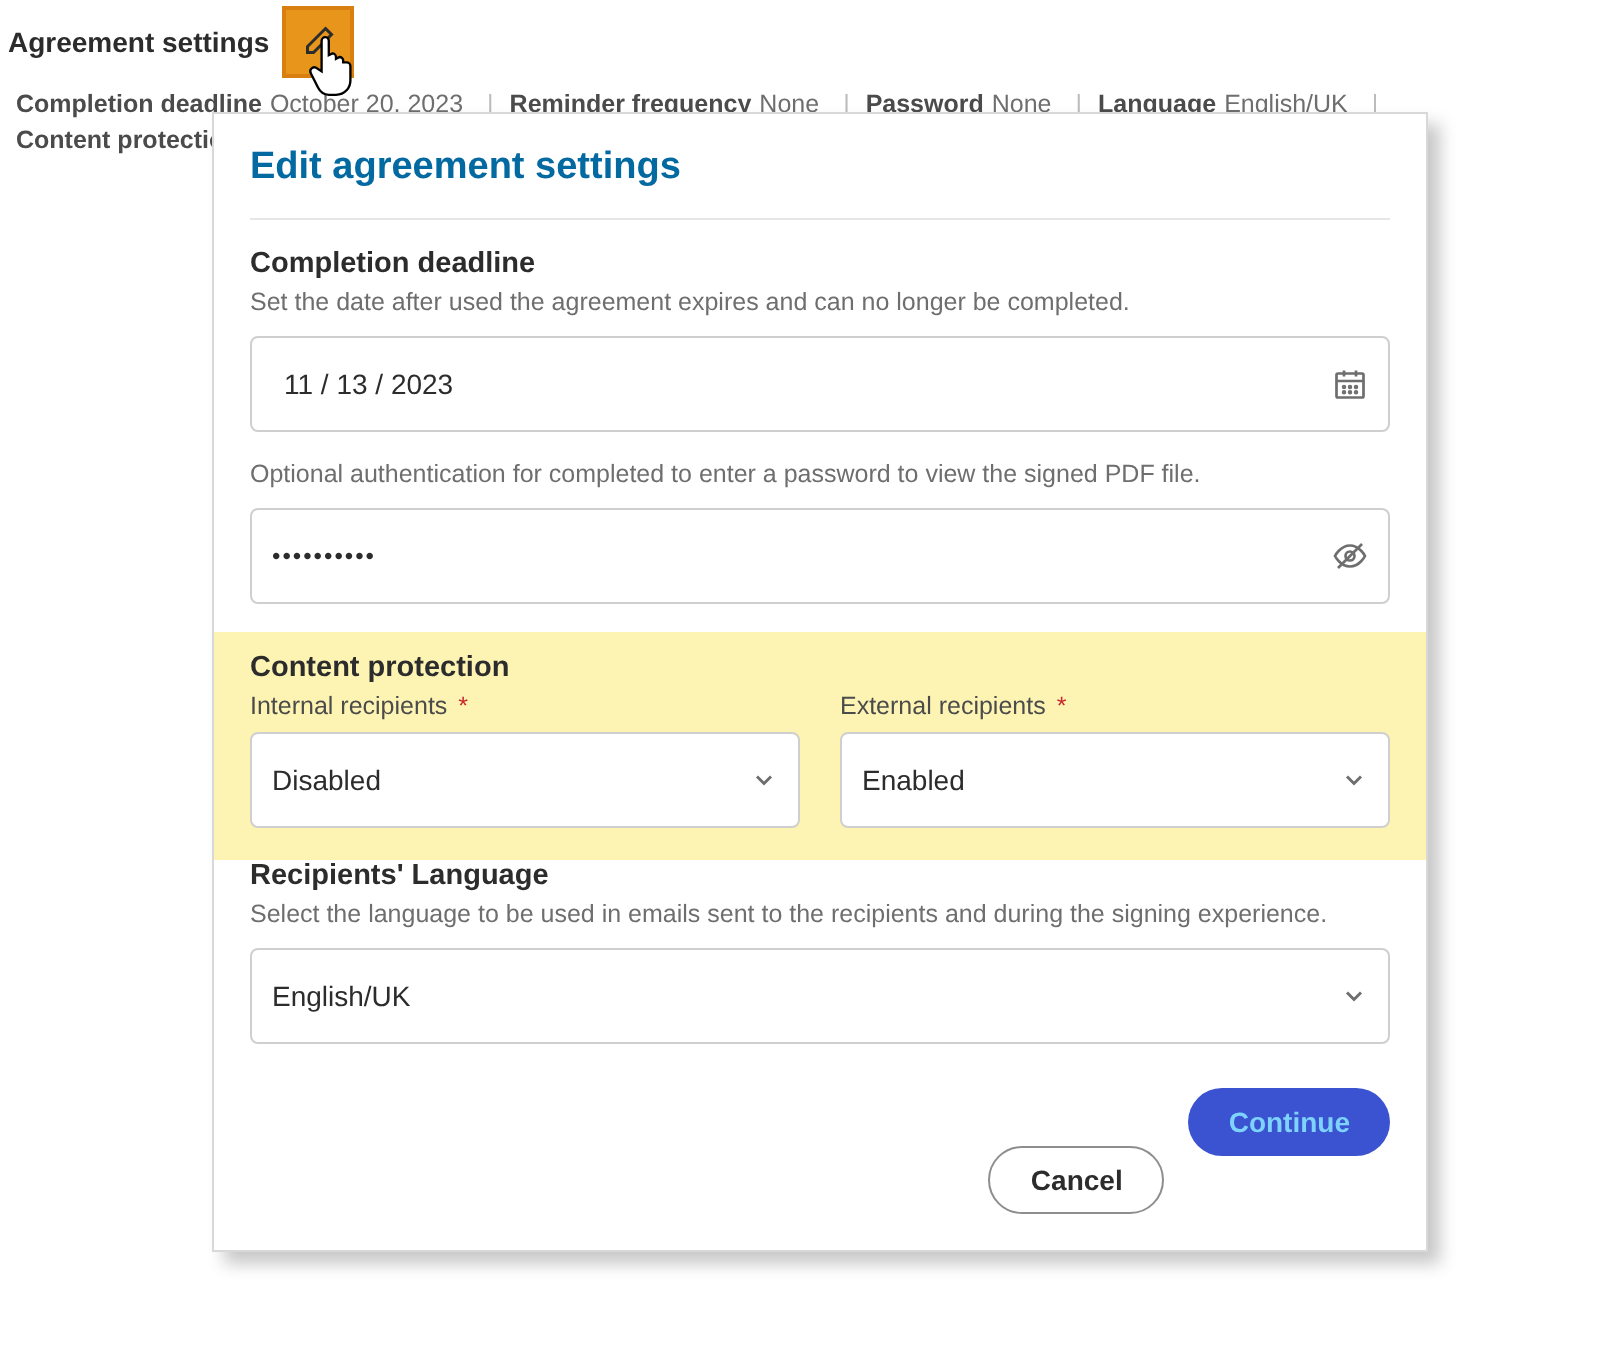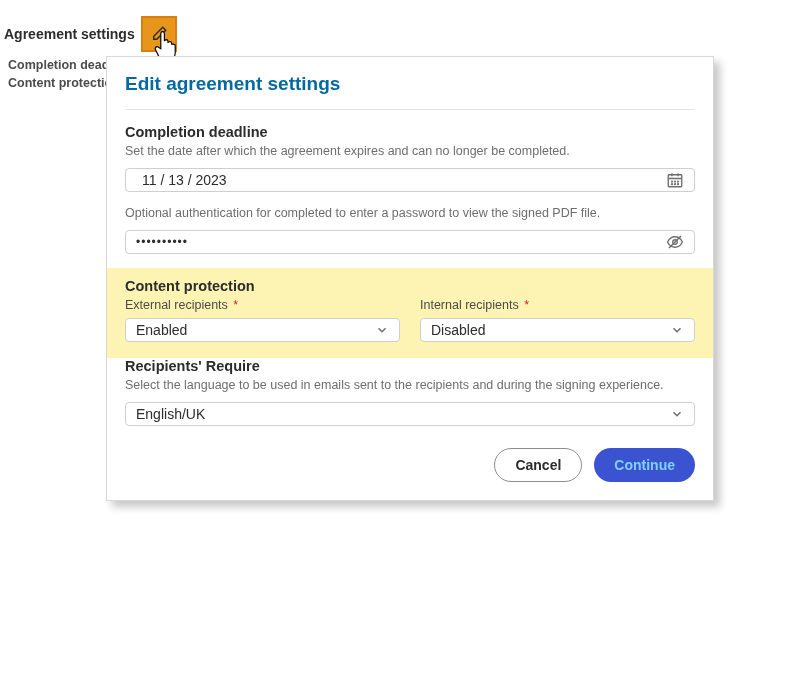--- a/index.html
+++ b/index.html
@@ -7,21 +7,21 @@
       font-family: -apple-system, BlinkMacSystemFont, "Segoe UI", Arial, sans-serif;
       font-size: 13px;
       color: #2c2c2c;
       background: #fff;
       width: 799px;
       height: 676px;
       position: relative;
       overflow: hidden;
     }
     .top-bar {
-      padding: 16px 4px 4px 4px;
+      padding: 3px 4px 4px 4px;
     }
     .top-title-row { display: flex; align-items: center; gap: 6px; }
     .top-title {
       font-weight: 700;
       font-size: 14px;
       color: #2c2c2c;
     }
     .edit-icon-wrap {
       width: 36px; height: 36px;
       background: #e8961b;
@@ -68,21 +68,21 @@
       font-weight: 700;
       color: #2c2c2c;
       margin-bottom: 4px;
     }
     .section-sub {
       font-size: 12.5px;
       color: #6e6e6e;
       margin-bottom: 10px;
     }
     .field-row {
-      height: 24px;
+      height: 48px;
       border: 1px solid #cfcfcf;
       border-radius: 4px;
       display: flex;
       align-items: center;
       padding: 0 10px;
       background: #fff;
       position: relative;
       font-size: 14px;
       color: #2c2c2c;
     }
@@ -115,20 +115,21 @@
       font-size: 14px;
       font-weight: 600;
       cursor: pointer;
       display: flex; align-items: center; justify-content: center;
       border: none;
     }
     .btn-cancel {
       background: #fff;
       border: 1.5px solid #8e8e8e;
       color: #2c2c2c;
+      margin-top: 29px;
     }
     .btn-primary {
       background: #3b52d1;
       color: #7dd3fc;
     }
     .date-input { padding-left: 16px; }
     .password-dots { letter-spacing: 1px; font-size: 12px; }
   </style>
 </head>
 <body>
@@ -161,21 +162,21 @@
     <span class="sum-label">Content protection</span>
     <span class="sum-val">Internal disabled &amp; External enabled</span>
   </div>
 </div>
 
 <div class="dialog">
   <h2>Edit agreement settings</h2>
 
   <div class="section">
     <div class="section-title">Completion deadline</div>
-    <div class="section-sub">Set the date after which the agreement expires and can no longer be completed.</div>
+    <div class="section-sub">Set the date after used the agreement expires and can no longer be completed.</div>
     <div class="field-row date-input">
       <span>11 /  13 /  2023</span>
       <span class="spacer"></span>
       <svg class="field-icon" viewBox="0 0 24 24" fill="none" stroke="#6e6e6e" stroke-width="1.8">
         <rect x="3" y="5" width="18" height="16" rx="1"></rect>
           <path d="M3 10h18M8 3v4M16 3v4"></path>
         <circle cx="8" cy="14" r="0.6" fill="#6e6e6e"></circle>
           <circle cx="12" cy="14" r="0.6" fill="#6e6e6e"></circle>
           <circle cx="16" cy="14" r="0.6" fill="#6e6e6e"></circle>
         <circle cx="8" cy="17.5" r="0.6" fill="#6e6e6e"></circle>
@@ -197,47 +198,47 @@
           <path d="M4 20L20 4"></path>
       </svg>
     </div>
   </div>
 
   <div class="highlight-block section">
     <div class="section-title">Content protection</div>
     <div class="two-col">
       <div class="col">
         <div class="col-label">
+          <span>Internal recipients</span>
+          <span class="req">*</span>
+        </div>
+        <div class="field-row select-row">
+          <span class="select-val">Disabled</span>
+          <svg class="chevron" viewBox="0 0 24 24" fill="none" stroke="#6e6e6e" stroke-width="2.5">
+              <path d="M6 9l6 6 6-6"></path>
+            </svg>
+        </div>
+      </div>
+      <div class="col">
+        <div class="col-label">
           <span>External recipients</span>
           <span class="req">*</span>
         </div>
         <div class="field-row select-row">
           <span class="select-val">Enabled</span>
           <svg class="chevron" viewBox="0 0 24 24" fill="none" stroke="#6e6e6e" stroke-width="2.5">
               <path d="M6 9l6 6 6-6"></path>
             </svg>
         </div>
       </div>
-      <div class="col">
-        <div class="col-label">
-          <span>Internal recipients</span>
-          <span class="req">*</span>
-        </div>
-        <div class="field-row select-row">
-          <span class="select-val">Disabled</span>
-          <svg class="chevron" viewBox="0 0 24 24" fill="none" stroke="#6e6e6e" stroke-width="2.5">
-              <path d="M6 9l6 6 6-6"></path>
-            </svg>
-        </div>
-      </div>
     </div>
   </div>
 
   <div class="section">
-    <div class="section-title">Recipients' Require</div>
+    <div class="section-title">Recipients' Language</div>
     <div class="section-sub">Select the language to be used in emails sent to the recipients and during the signing experience.</div>
     <div class="field-row select-row">
       <span class="select-val">English/UK</span>
       <svg class="chevron" viewBox="0 0 24 24" fill="none" stroke="#6e6e6e" stroke-width="2.5">
           <path d="M6 9l6 6 6-6"></path>
         </svg>
     </div>
   </div>
 
   <div class="button-row">

